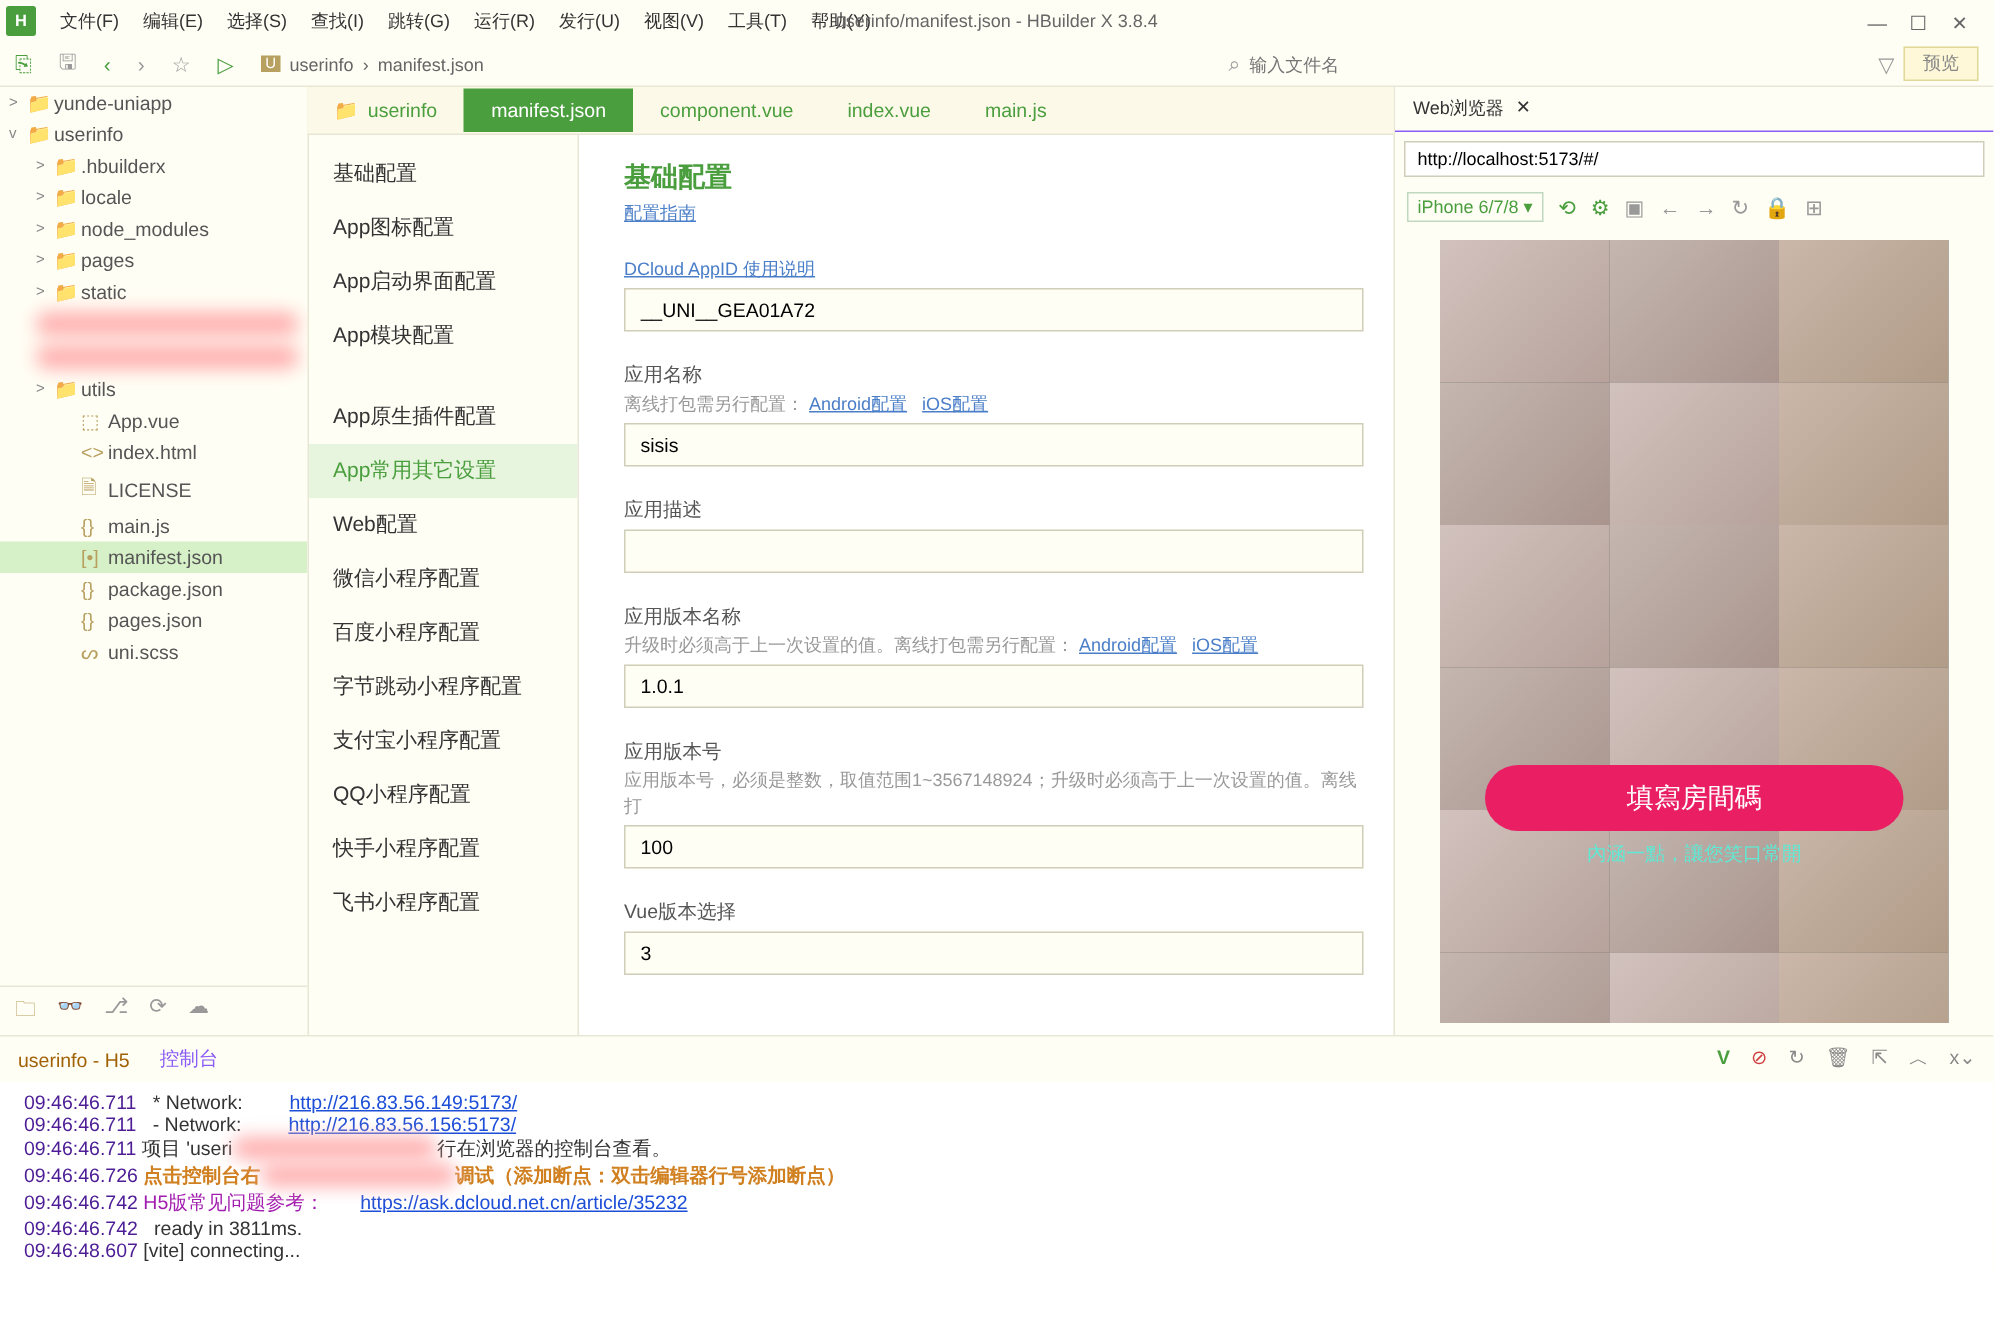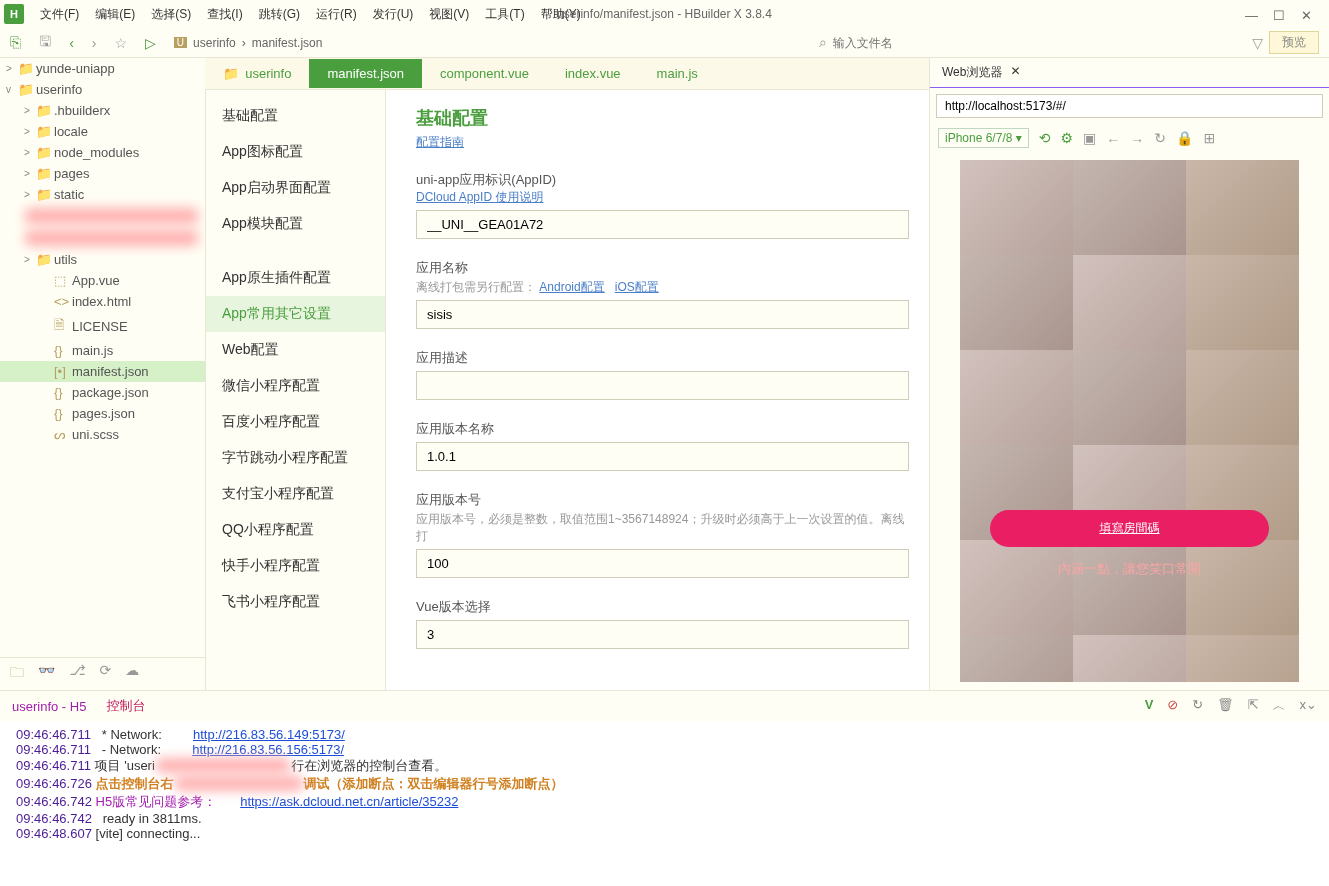--- a/index.html
+++ b/index.html
@@ -41,26 +41,26 @@
 .browser { width: 400px; border-left: 1px solid #e8e6d4; display: flex; flex-direction: column; background: #fffef5; }
 .browser-tab { padding: 6px 12px; font-size: 12px; display: flex; align-items: flex-start; gap: 8px; border-bottom: 1px solid #8b5cf6; }
 .url-bar { margin: 6px; padding: 4px 8px; border: 1px solid #d0cdb8; font-size: 12px; }
 .dev-bar { display: flex; align-items: center; gap: 10px; padding: 4px 8px; font-size: 12px; }
 .dev-select { border: 1px solid #c0d8c0; padding: 2px 6px; color: #4a9e3e; }
 .phone-preview { flex: 1; background: #555; position: relative; margin: 8px 30px; overflow: hidden; }
 .img-grid { display: grid; grid-template-columns: repeat(3, 1fr); grid-auto-rows: 95px; height: 100%; }
 .img-cell { background: linear-gradient(135deg, #e8d5d0, #c8b0a8); opacity: 0.85; }
 .img-cell:nth-child(2n) { background: linear-gradient(135deg, #d8c8c0, #b8a098); }
 .img-cell:nth-child(3n) { background: linear-gradient(135deg, #e0c8b8, #c0a890); }
-.overlay-btn { position: absolute; left: 30px; right: 30px; top: 350px; background: #e91e63; color: #fff; text-align: center; padding: 10px; border-radius: 22px; font-size: 12px; text-decoration: underline; }
-.overlay-text { position: absolute; left: 0; right: 0; top: 400px; color: #fca5a5; text-align: center; font-size: 13px; }
+.overlay-btn { position: absolute; left: 30px; right: 30px; top: 350px; background: #e91e63; color: #fff; text-align: center; padding: 10px; border-radius: 22px; font-size: 18px; }
+.overlay-text { position: absolute; left: 0; right: 0; top: 400px; color: #5eead4; text-align: center; font-size: 13px; }
 .console { height: 196px; border-top: 1px solid #e8e6d4; display: flex; flex-direction: column; }
 .console-tabs { display: flex; align-items: center; padding: 6px 12px; gap: 20px; font-size: 13px; }
-.console-tabs .ct { color: #be185d; cursor: pointer; }
-.console-tabs .ct.active { color: #a21caf; font-weight: 500; }
+.console-tabs .ct { color: #8b5cf6; cursor: pointer; }
+.console-tabs .ct.active { color: #a16207; font-weight: 500; }
 .console-tools { margin-left: auto; display: flex; gap: 14px; color: #888; }
 .console-body { flex: 1; padding: 6px 16px; font-family: Consolas, monospace; font-size: 13px; overflow-y: auto; background: #fff; }
 .console-line { white-space: pre; }
 .ts { color: #4c1d95; }
 .clink { color: #1d4ed8; text-decoration: underline; padding-left: 24px; }
 .corange { color: #d08020; font-weight: bold; }
 .cgreen { color: #a21caf; }
 .blur { filter: blur(6px); background: #ffb0b0; color: transparent; border-radius: 8px; }
 </style>
 </head>
@@ -237,21 +237,20 @@
         <div class="config-nav-item">快手小程序配置</div>
         <div class="config-nav-item">飞书小程序配置</div>
       </div>
   </div>
 
   <div class="editor">
     <h2>基础配置</h2>
     <span class="link">配置指南</span>
 
     <div class="field">
-      <div class="field-label">uni-app应用标识(AppID)</div>
       <span class="link">DCloud AppID 使用说明</span>
       <input value="__UNI__GEA01A72" style="">
     </div>
 
     <div class="field">
       <div class="field-label">应用名称</div>
       <div class="field-hint">
         <span>离线打包需另行配置：</span>
         <span class="link">Android配置</span>&nbsp;&nbsp;
         <span class="link">iOS配置</span>
@@ -259,20 +258,25 @@
       <input value="sisis" style="">
     </div>
 
     <div class="field">
       <div class="field-label">应用描述</div>
       <input value="" style="">
     </div>
 
     <div class="field">
       <div class="field-label">应用版本名称</div>
+      <div class="field-hint">
+        <span>升级时必须高于上一次设置的值。离线打包需另行配置：</span>
+        <span class="link">Android配置</span>&nbsp;&nbsp;
+        <span class="link">iOS配置</span>
+      </div>
       <input value="1.0.1" style="">
     </div>
 
     <div class="field">
       <div class="field-label">应用版本号</div>
       <div class="field-hint">应用版本号，必须是整数，取值范围1~3567148924；升级时必须高于上一次设置的值。离线打</div>
       <input value="100" style="">
     </div>
 
     <div class="field">

